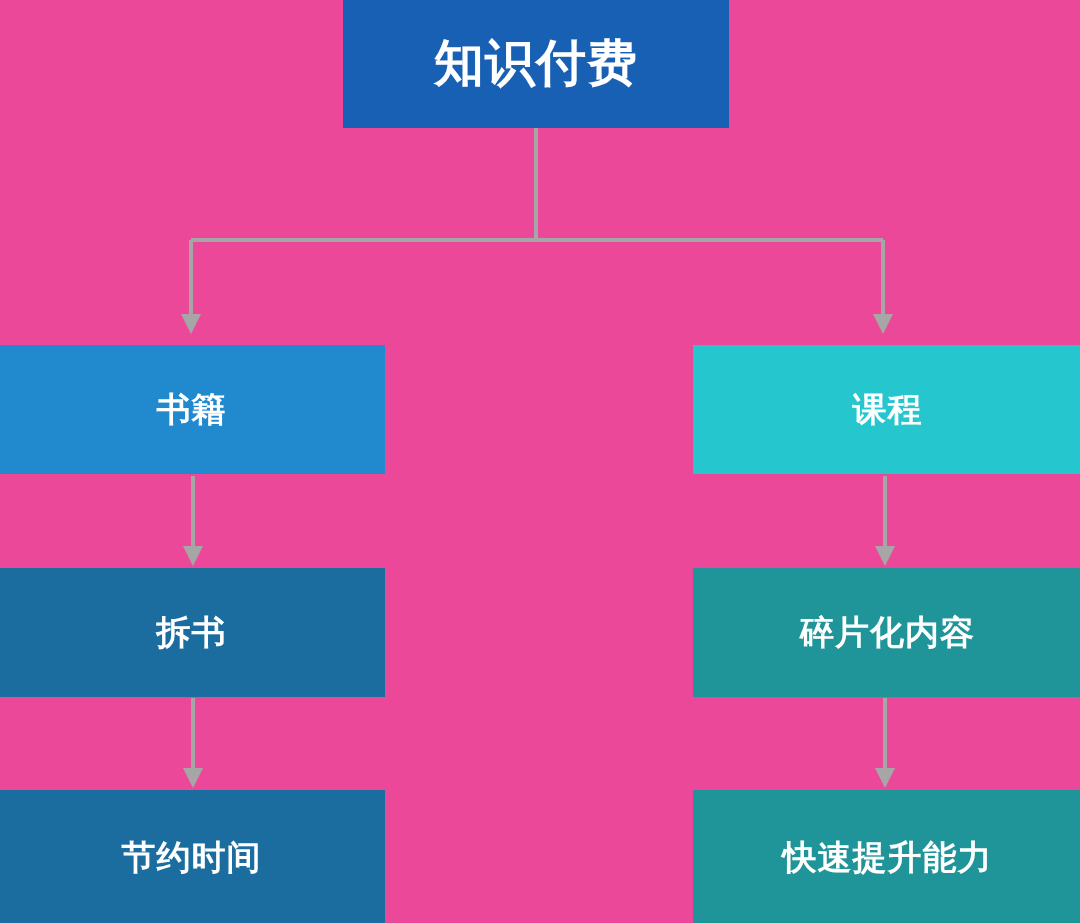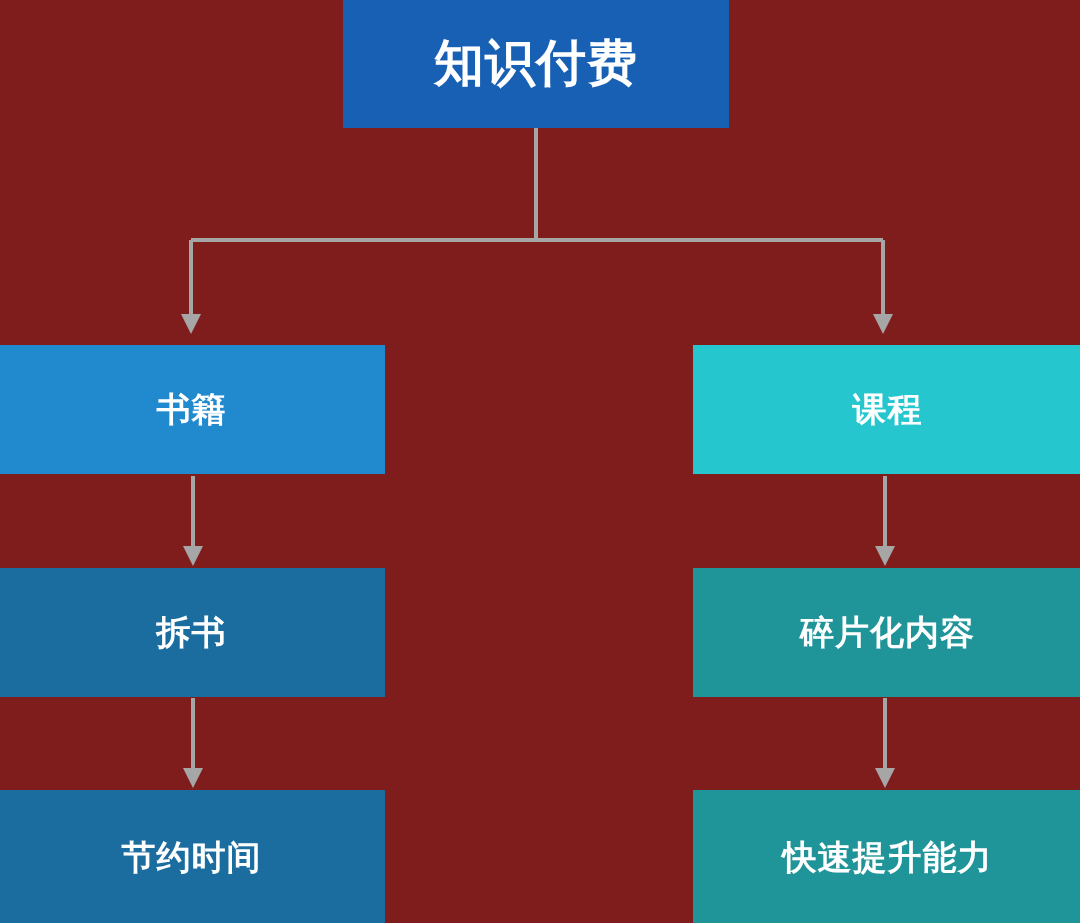--- a/index.html
+++ b/index.html
@@ -100,21 +100,21 @@
     stroke: #a6a6a6;
     stroke-width: 4;
   }
   .conn-head {
     fill: #a6a6a6;
   }
 </style>
 </head>
 <body>
 
-<div id="canvas" style="background: #7f1d1d;">
+<div id="canvas" style="background: #ec4899;">
 
   <svg id="connectors" viewBox="0 0 1080 923" width="1080" height="923">
 
     <path class="conn-line" d="M 536 128 L 536 240" style="stroke: rgb(166, 166, 166);"></path>
 
     <path class="conn-line" d="M 191 240 L 883 240" style="stroke: rgb(166, 166, 166);"></path>
 
     <path class="conn-line" d="M 191 240 L 191 320" style="stroke: rgb(166, 166, 166);"></path>
     <polygon class="conn-head" points="191,334 181,314 201,314" style="fill: rgb(166, 166, 166);"></polygon>
 

